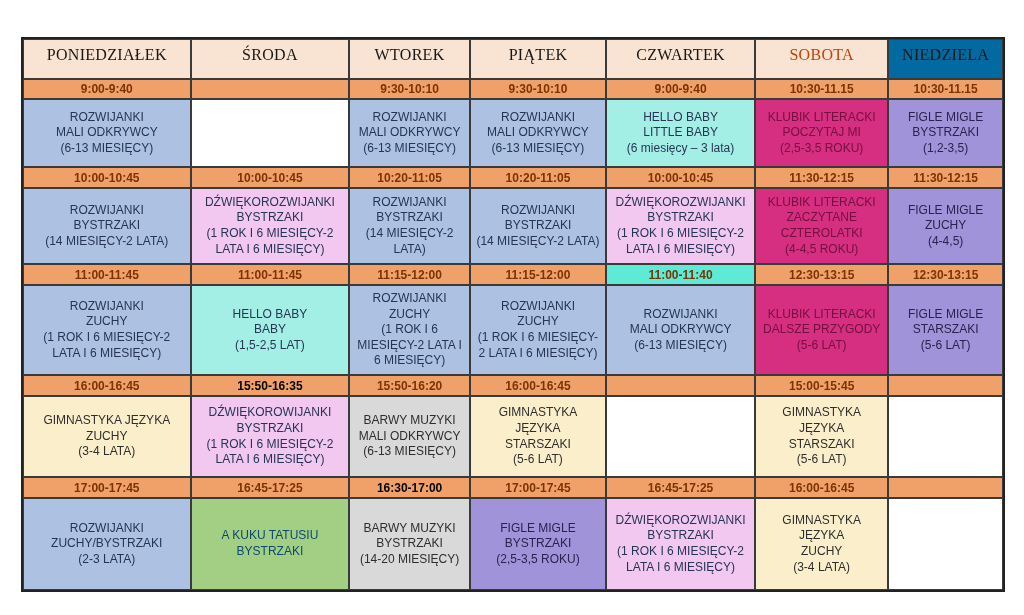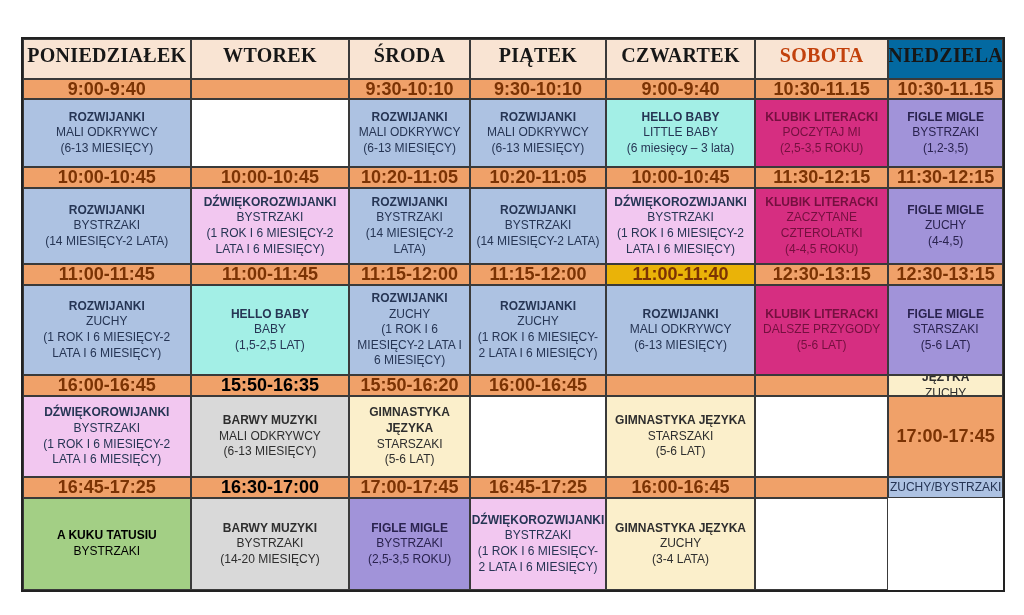--- a/index.html
+++ b/index.html
@@ -30,51 +30,51 @@
     box-sizing: border-box;
     display: flex;
     flex-direction: column;
     align-items: center;
     justify-content: center;
     text-align: center;
     overflow: hidden;
   }
   .day-header {
     font-family: "Liberation Serif", serif;
-    font-weight: bold;
-    font-size: 20px;
+    font-weight: normal;
+    font-size: 16px;
     letter-spacing: 0.3px;
     padding-bottom: 8px;
     text-align: right;
   }
   .time-cell {
-    font-size: 18px;
+    font-size: 12px;
     font-weight: bold;
   }
   .class-cell {
     padding: 2px 4px;
     line-height: 1.3;
   }
   .class-title {
     font-size: 12px;
-    font-weight: bold;
+    font-weight: normal;
   }
   .class-sub {
     font-size: 12px;
     font-weight: normal;
   }
 </style>
 </head>
 <body>
 
 <div class="schedule-wrap">
   <div class="schedule-grid">
       <div class="cell day-header" style="background: rgb(249, 228, 211); color: rgb(23, 23, 23);">PONIEDZIAŁEK</div>
+      <div class="cell day-header" style="background: rgb(249, 228, 211); color: rgb(23, 23, 23);">ŚRODA</div>
       <div class="cell day-header" style="background: rgb(249, 228, 211); color: rgb(23, 23, 23);">WTOREK</div>
-      <div class="cell day-header" style="background: rgb(249, 228, 211); color: rgb(23, 23, 23);">ŚRODA</div>
       <div class="cell day-header" style="background: rgb(249, 228, 211); color: rgb(23, 23, 23);">PIĄTEK</div>
       <div class="cell day-header" style="background: rgb(249, 228, 211); color: rgb(23, 23, 23);">CZWARTEK</div>
       <div class="cell day-header" style="background: rgb(249, 228, 211); color: #c2410c;">SOBOTA</div>
       <div class="cell day-header" style="background: #0369a1; color: rgb(23, 23, 23);">NIEDZIELA</div>
       <div class="cell time-cell" style="background: rgb(240, 161, 105); color: rgb(123, 51, 4);">9:00-9:40</div>
       <div class="cell time-cell" style="background: rgb(240, 161, 105); color: rgb(123, 51, 4);"></div>
       <div class="cell time-cell" style="background: rgb(240, 161, 105); color: rgb(123, 51, 4);">9:30-10:10</div>
       <div class="cell time-cell" style="background: rgb(240, 161, 105); color: rgb(123, 51, 4);">9:30-10:10</div>
       <div class="cell time-cell" style="background: rgb(240, 161, 105); color: rgb(123, 51, 4);">9:00-9:40</div>
       <div class="cell time-cell" style="background: rgb(240, 161, 105); color: rgb(123, 51, 4);">10:30-11.15</div>
@@ -150,21 +150,21 @@
       </div>
       <div class="cell class-cell" style="background: rgb(161, 147, 217); color: rgb(42, 35, 79);">
         <div class="class-title">FIGLE MIGLE</div>
         <div class="class-sub">ZUCHY</div>
         <div class="class-sub">(4-4,5)</div>
       </div>
       <div class="cell time-cell" style="background: rgb(240, 161, 105); color: rgb(123, 51, 4);">11:00-11:45</div>
       <div class="cell time-cell" style="background: rgb(240, 161, 105); color: rgb(123, 51, 4);">11:00-11:45</div>
       <div class="cell time-cell" style="background: rgb(240, 161, 105); color: rgb(123, 51, 4);">11:15-12:00</div>
       <div class="cell time-cell" style="background: rgb(240, 161, 105); color: rgb(123, 51, 4);">11:15-12:00</div>
-      <div class="cell time-cell" style="background: #eab308; color: rgb(123, 51, 4);">11:00-11:40</div>
+      <div class="cell time-cell" style="background: #5eead4; color: rgb(123, 51, 4);">11:00-11:40</div>
       <div class="cell time-cell" style="background: rgb(240, 161, 105); color: rgb(123, 51, 4);">12:30-13:15</div>
       <div class="cell time-cell" style="background: rgb(240, 161, 105); color: rgb(123, 51, 4);">12:30-13:15</div>
       <div class="cell class-cell" style="background: rgb(173, 194, 226); color: rgb(38, 53, 84);">
         <div class="class-title">ROZWIJANKI</div>
         <div class="class-sub">ZUCHY</div>
         <div class="class-sub">(1 ROK I 6 MIESIĘCY-2 LATA I 6 MIESIĘCY)</div>
       </div>
       <div class="cell class-cell" style="background: rgb(163, 239, 230); color: rgb(38, 53, 84);">
         <div class="class-title">HELLO BABY</div>
         <div class="class-sub">BABY</div>
@@ -193,20 +193,21 @@
       <div class="cell class-cell" style="background: rgb(161, 147, 217); color: rgb(42, 35, 79);">
         <div class="class-title">FIGLE MIGLE</div>
         <div class="class-sub">STARSZAKI</div>
         <div class="class-sub">(5-6 LAT)</div>
       </div>
       <div class="cell time-cell" style="background: rgb(240, 161, 105); color: rgb(123, 51, 4);">16:00-16:45</div>
       <div class="cell time-cell" style="background: rgb(240, 161, 105); color: #000000;">15:50-16:35</div>
       <div class="cell time-cell" style="background: rgb(240, 161, 105); color: rgb(123, 51, 4);">15:50-16:20</div>
       <div class="cell time-cell" style="background: rgb(240, 161, 105); color: rgb(123, 51, 4);">16:00-16:45</div>
       <div class="cell time-cell" style="background: rgb(240, 161, 105); color: rgb(123, 51, 4);"></div>
+      <div class="cell time-cell" style="background: rgb(240, 161, 105); color: rgb(123, 51, 4);">15:00-15:45</div>
       <div class="cell time-cell" style="background: rgb(240, 161, 105); color: rgb(123, 51, 4);"></div>
       <div class="cell class-cell" style="background: rgb(251, 239, 203); color: rgb(46, 46, 46);">
         <div class="class-title">GIMNASTYKA JĘZYKA</div>
         <div class="class-sub">ZUCHY</div>
         <div class="class-sub">(3-4 LATA)</div>
       </div>
       <div class="cell class-cell" style="background: rgb(242, 199, 240); color: rgb(38, 53, 84);">
         <div class="class-title">DŹWIĘKOROWIJANKI</div>
         <div class="class-sub">BYSTRZAKI</div>
         <div class="class-sub">(1 ROK I 6 MIESIĘCY-2 LATA I 6 MIESIĘCY)</div>
@@ -233,21 +234,21 @@
       <div class="cell time-cell" style="background: rgb(240, 161, 105); color: #000000;">16:30-17:00</div>
       <div class="cell time-cell" style="background: rgb(240, 161, 105); color: rgb(123, 51, 4);">17:00-17:45</div>
       <div class="cell time-cell" style="background: rgb(240, 161, 105); color: rgb(123, 51, 4);">16:45-17:25</div>
       <div class="cell time-cell" style="background: rgb(240, 161, 105); color: rgb(123, 51, 4);">16:00-16:45</div>
       <div class="cell time-cell" style="background: rgb(240, 161, 105); color: rgb(123, 51, 4);"></div>
       <div class="cell class-cell" style="background: rgb(173, 194, 226); color: rgb(38, 53, 84);">
         <div class="class-title">ROZWIJANKI</div>
         <div class="class-sub">ZUCHY/BYSTRZAKI</div>
         <div class="class-sub">(2-3 LATA)</div>
       </div>
-      <div class="cell class-cell" style="background: rgb(163, 207, 133); color: #000000;">
+      <div class="cell class-cell" style="background: rgb(163, 207, 133); color: #0c4a6e;">
         <div class="class-title">A KUKU TATUSIU</div>
         <div class="class-sub">BYSTRZAKI</div>
       </div>
       <div class="cell class-cell" style="background: rgb(217, 217, 217); color: rgb(46, 46, 46);">
         <div class="class-title">BARWY MUZYKI</div>
         <div class="class-sub">BYSTRZAKI</div>
         <div class="class-sub">(14-20 MIESIĘCY)</div>
       </div>
       <div class="cell class-cell" style="background: rgb(161, 147, 217); color: rgb(42, 35, 79);">
         <div class="class-title">FIGLE MIGLE</div>

